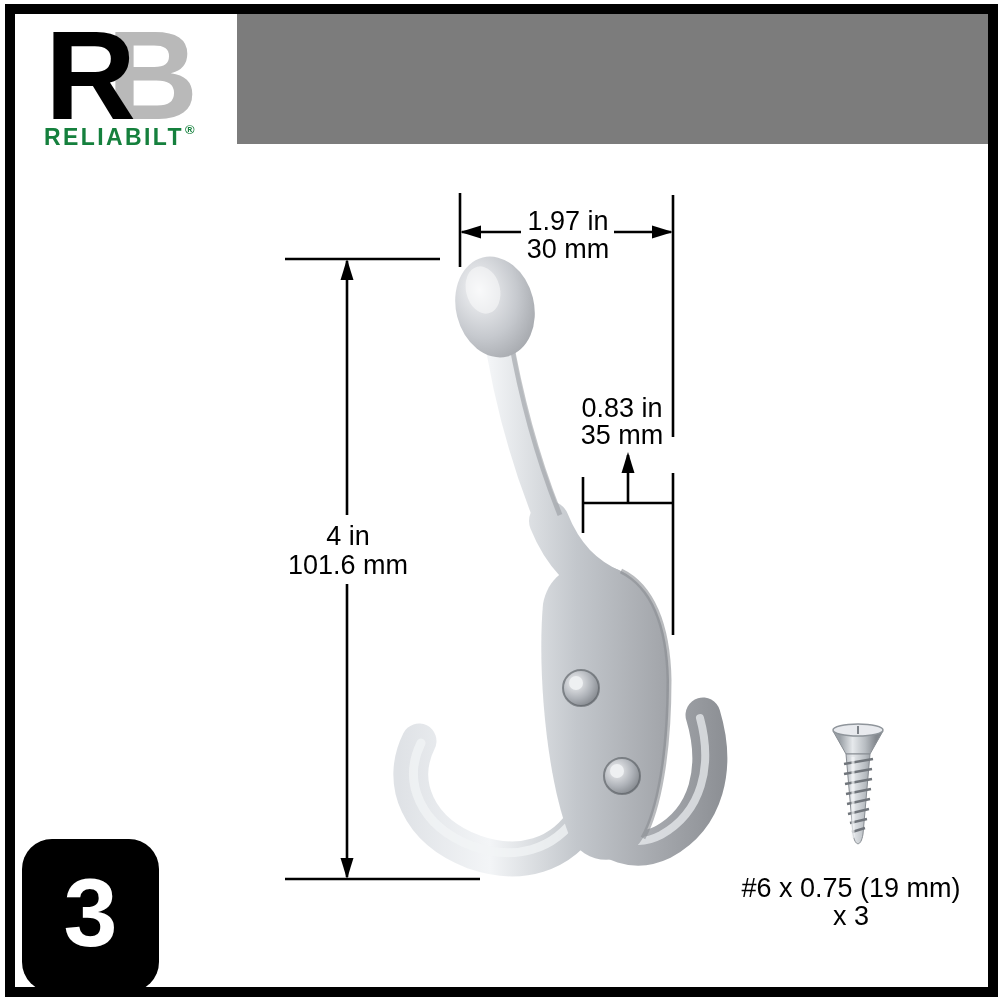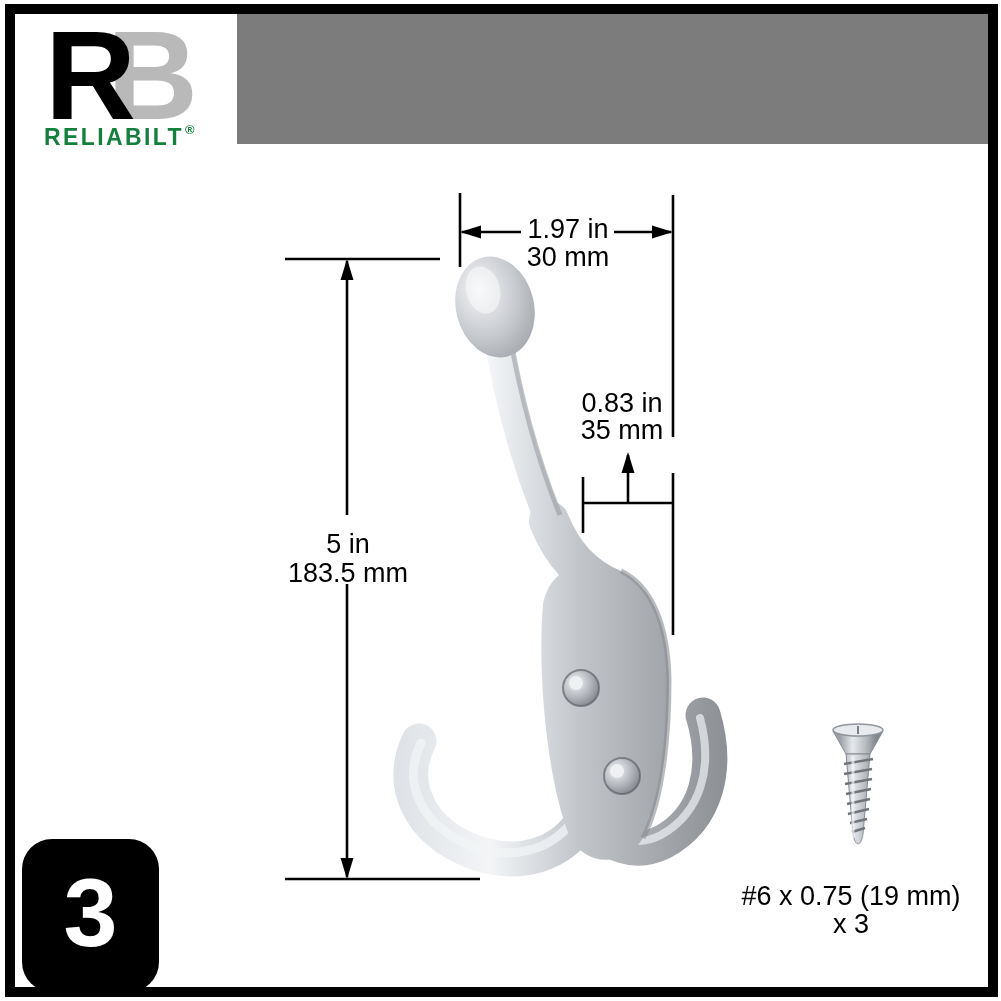--- a/index.html
+++ b/index.html
@@ -9,24 +9,24 @@
   .topbar{position:absolute;left:237px;top:14px;width:751px;height:130px;background:#7c7c7c;}
   .logo{position:absolute;left:45px;top:13px;width:230px;height:150px;}
   .logo-r,.logo-b{position:absolute;top:0;font-weight:bold;font-size:126px;line-height:1;letter-spacing:0;}
   .logo-b{left:62px;color:#b9b9b9;z-index:1;}
   .logo-r{left:0;color:#000;z-index:2;}
   .wordmark{position:absolute;left:-1px;top:111px;z-index:3;font-weight:bold;font-size:23px;
             letter-spacing:2.4px;white-space:nowrap;color:#15803d;}
   .wordmark .reg{font-size:13px;letter-spacing:0;vertical-align:top;position:relative;top:-2px;left:1px;}
   .overlay{position:absolute;left:0;top:0;width:1001px;height:1001px;}
   .dim-label{position:absolute;transform:translateX(-50%);text-align:center;font-size:27px;
-             white-space:nowrap;color:#000;margin-top:8px;}
+             white-space:nowrap;color:#000;}
   #label-width{left:568px;top:207px;line-height:28px;}
   #label-height{left:348px;top:522px;line-height:29px;}
-  #label-projection{left:622px;top:382px;line-height:27px;}
+  #label-projection{left:622px;top:395px;line-height:27px;}
   #label-screw{left:851px;top:874px;line-height:28px;}
   .badge{position:absolute;left:22px;top:839px;width:137px;height:153px;background:#000;
          border-radius:30px;display:flex;align-items:center;justify-content:center;z-index:4;}
   .badge-number{color:#ffffff;font-size:97px;font-weight:bold;line-height:1;padding-bottom:6px;}
 </style>
 </head>
 <body>
 
 <div class="canvas">
 
@@ -146,22 +146,22 @@
     <div>1.97 in</div>
     <div>30 mm</div>
   </div>
 
   <div class="dim-label" id="label-projection">
     <div>0.83 in</div>
     <div>35 mm</div>
   </div>
 
   <div class="dim-label" id="label-height">
-    <div>5 in</div>
-    <div>183.5 mm</div>
+    <div>4 in</div>
+    <div>101.6 mm</div>
   </div>
 
   <div class="dim-label" id="label-screw">
     <div>#6 x 0.75 (19 mm)</div>
     <div>x 3</div>
   </div>
 
   <div class="badge">
     <span class="badge-number">3</span>
   </div>

